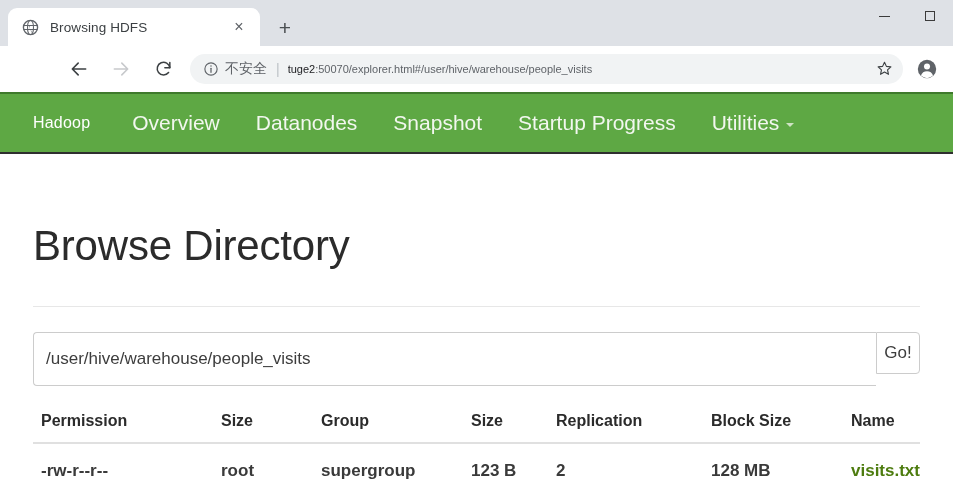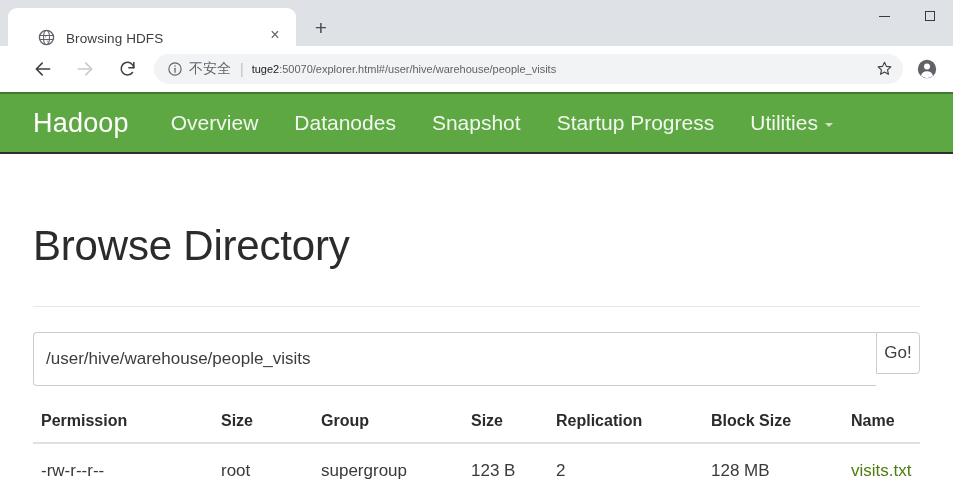--- a/index.html
+++ b/index.html
@@ -17,27 +17,27 @@
   .chrome-tabstrip {
     height: 46px;
     background: #dee1e6;
     position: relative;
     display: flex;
     align-items: flex-end;
     padding-left: 8px;
   }
 
   .tab {
-    width: 288px;
+    width: 252px;
     height: 38px;
     background: #ffffff;
     border-radius: 9px 9px 0 0;
     display: flex;
-    align-items: flex-end;
-    padding: 0 10px 0 30px;
+    align-items: center;
+    padding: 0 10px 0 14px;
     position: relative;
   }
   .tab-favicon {
     width: 17px; height: 17px;
     flex: 0 0 17px;
     margin-right: 11px;
     display: block;
   }
   .tab-title {
     flex: 1 1 auto;
@@ -81,20 +81,21 @@
   .wc-max { width: 10px; height: 10px; border: 1.3px solid #3b3b3b; display:block; }
 
   
   .chrome-toolbar {
     height: 46px;
     background: #ffffff;
     display: flex;
     align-items: center;
     padding: 0 10px 0 22px;
     border-bottom: 1px solid #ffffff;
+    margin-left: 36px;
   }
   .nav-btn {
     width: 32px; height: 32px;
     margin: 0 5px;
     display: flex; align-items: center; justify-content: center;
     flex: 0 0 32px;
   }
   .nav-btn svg { display: block; }
 
   .omnibox {
@@ -150,21 +151,21 @@
   .hd-navbar {
     height: 62px;
     background: #5ea844;
     border-top: 2px solid #3f7a2c;
     border-bottom: 2px solid #2f2f2f;
     display: flex;
     align-items: center;
     padding-left: 33px;
   }
   .hd-brand {
-    font-size: 27px;
+    font-size: 16px;
     color: #ffffff;
     font-weight: 400;
     margin-right: 42px;
     letter-spacing: .2px;
   }
   .hd-nav-item {
     font-size: 21px;
     color: #f2f7ef;
     margin-right: 36px;
     white-space: nowrap;
@@ -247,20 +248,21 @@
     padding: 0 8px 12px 8px;
     border-bottom: 2px solid #e0e0e0;
     white-space: nowrap;
   }
   table.files td {
     font-size: 17px;
     color: #3a3a3a;
     padding: 17px 8px 0 8px;
     white-space: nowrap;
     vertical-align: top;
+    font-weight: bold;
   }
   table.files td.mono { font-family: "Liberation Sans", sans-serif; }
   .file-link {
     color: #4d7c0f;
     text-decoration: none;
   }
 
   .col-perm { width: 180px; }
   .col-owner { width: 100px; }
   .col-group { width: 150px; }

